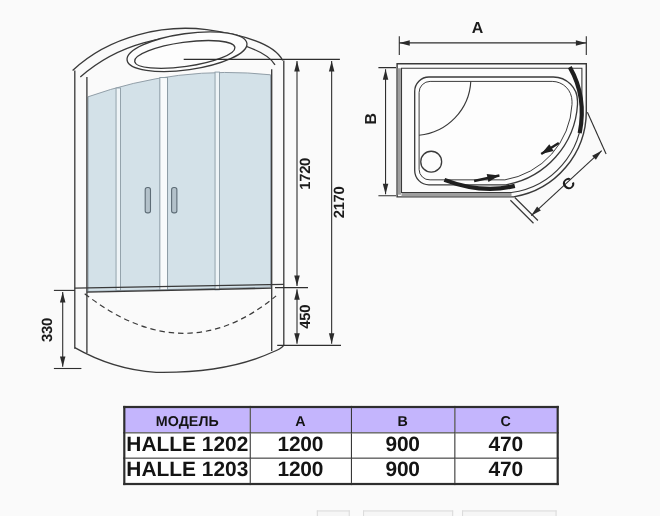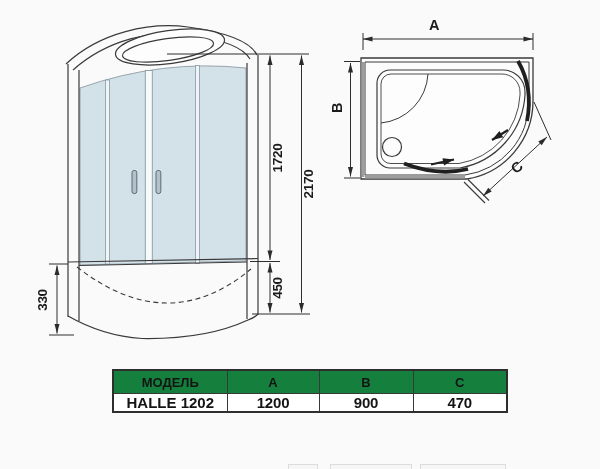--- a/index.html
+++ b/index.html
@@ -17,22 +17,22 @@
   table.spec {
     position:absolute; left:112px; top:369px;
     border-collapse:collapse; table-layout:fixed;
     width:394px; background:#ffffff;
     border:2.4px solid #2e2e2e;
   }
   table.spec th, table.spec td {
     border:1.6px solid #383838; text-align:center; vertical-align:middle;
     font-weight:700; color:#141414; padding:0; overflow:hidden;
   }
-  table.spec th { background:#15803d; height:22px; font-size:13px; }
-  table.spec td { height:17px; font-size:15px; }
+  table.spec th { background:#c4b5fd; height:22px; font-size:13px; }
+  table.spec td { height:17px; font-size:19px; }
   td.num { font-size:14px; letter-spacing:-0.2px;margin-left:48px; }
   .ghost {
     position:absolute; top:464px; height:6px;
     border:1.2px solid #bfbfbf; border-bottom:none;
     background:#f4f4f4; opacity:.5;
   }
 </style>
 </head>
 <body>
 
@@ -131,20 +131,26 @@
         <th>C</th>
       </tr>
     </thead>
     <tbody>
       <tr>
         <td>HALLE 1202</td>
         <td class="num">1200</td>
         <td class="num">900</td>
         <td class="num">470</td>
       </tr>
+      <tr>
+        <td>HALLE 1203</td>
+        <td class="num">1200</td>
+        <td class="num">900</td>
+        <td class="num">470</td>
+      </tr>
     </tbody>
   </table>
 
   
   <div class="ghost" style="left:288px;width:28px"></div>
   <div class="ghost" style="left:330px;width:80px"></div>
   <div class="ghost" style="left:420px;width:84px"></div>
 
 </div>
 

